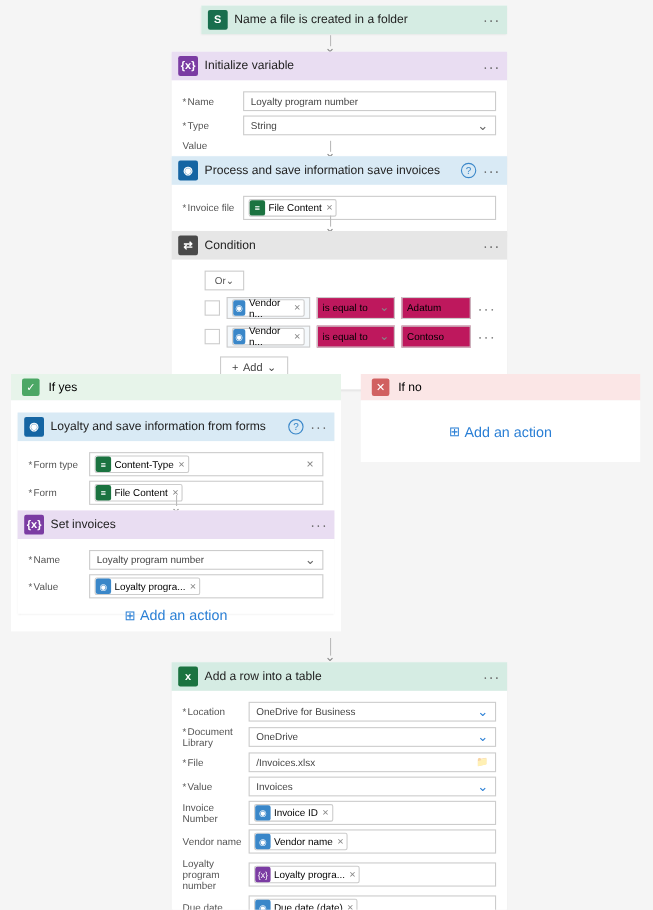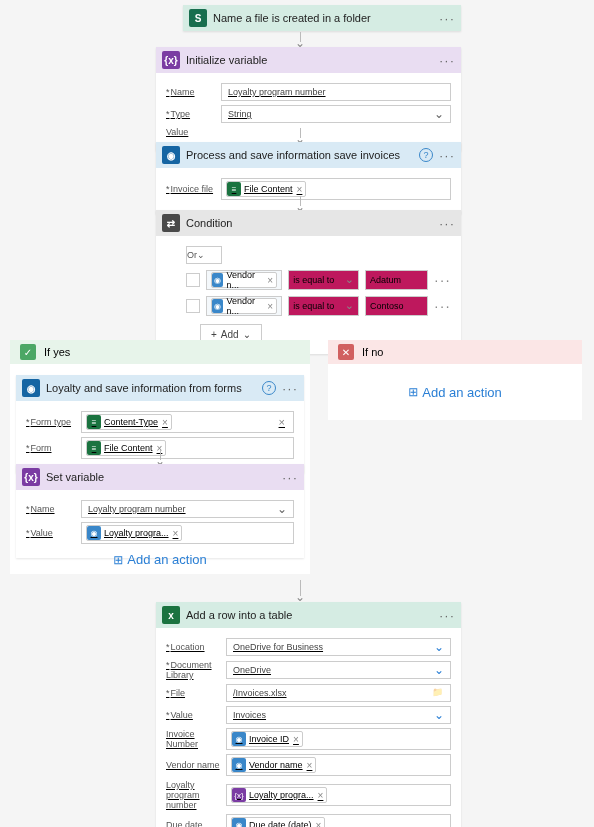--- a/index.html
+++ b/index.html
@@ -3,21 +3,21 @@
 <meta charset="utf-8">
 <style>
 * { box-sizing: border-box; margin: 0; padding: 0; font-family: "Segoe UI", Arial, sans-serif; }
 body { background: #f5f5f5; font-size: 10px; }
 .canvas { position: relative; width: 594px; height: 827px; margin: 0 auto; background: #f5f5f5; }
 .card { position: absolute; background: #fff; box-shadow: 0 1px 2px rgba(0,0,0,0.1); }
 .card-head { display: flex; align-items: center; height: 26px; padding: 0 6px; }
 .card-head .icon { width: 18px; height: 18px; display: flex; align-items: center; justify-content: center; border-radius: 2px; margin-right: 6px; color: #fff; font-size: 10px; font-weight: bold; }
 .card-head .title { flex: 1; font-size: 11px; color: #222; }
 .card-head .dots { color: #666; font-size: 13px; letter-spacing: 1px; cursor: pointer; }
-.card-body { padding: 6px 10px 10px 10px; text-decoration: underline; }
+.card-body { padding: 6px 10px 10px 10px; }
 .row { display: flex; align-items: center; margin: 4px 0; }
 .row .lbl { width: 55px; font-size: 9px; color: #555; }
 .row .lbl.req::before { content: "*"; color: #555; margin-right: 1px; }
 .row .wide-lbl { width: 60px; font-size: 9px; color: #555; }
 .row .wide-lbl.req::before { content: "*"; color: #555; margin-right: 1px; }
 .inp { flex: 1; border: 1px solid #ccc; height: 18px; padding: 0 6px; font-size: 9px; color: #444; display: flex; align-items: center; background: #fff; position: relative; }
 .inp.chev::after { content: "⌄"; position: absolute; right: 6px; top: 1px; color: #666; font-size: 12px; }
 .inp.blue-chev::after { content: "⌄"; position: absolute; right: 6px; top: 1px; color: #2a7fd5; font-size: 12px; }
 .inp.file-icon::after { content: "📁"; position: absolute; right: 6px; top: 2px; font-size: 9px; opacity: 0.5; }
 .placeholder { color: #aaa; }
@@ -26,21 +26,21 @@
 .token .chip { width: 14px; height: 14px; border-radius: 2px; margin-right: 3px; display: inline-flex; align-items: center; justify-content: center; color: #fff; font-size: 8px; }
 .token .x { margin-left: 4px; color: #888; cursor: pointer; font-size: 10px; }
 .arrow { position: absolute; width: 16px; display: flex; flex-direction: column; align-items: center; color: #888; }
 .arrow .line { width: 1px; flex: 1; background: #bbb; }
 .arrow .head { font-size: 12px; line-height: 6px; margin-top: -2px; }
 .branch-bar { position: absolute; height: 24px; display: flex; align-items: center; padding: 0 10px; font-size: 11px; }
 .branch-bar .tick { width: 16px; height: 16px; border-radius: 2px; display: flex; align-items: center; justify-content: center; color: #fff; margin-right: 8px; font-size: 10px; }
 .add-action { color: #2a7fd5; font-size: 13px; cursor: pointer; display: inline-flex; align-items: center; gap: 4px; }
 .add-action::before { content: "⊞"; font-size: 12px; }
 .cond-body { padding: 10px; }
-.orbox { border: 1px solid #ccc; height: 18px; width: 36px; display: flex; align-items: center; font-size: 9px; color: #555; cursor: pointer; }
+.orbox { border: 1px solid #ccc; height: 18px; width: 36px; display: flex; align-items: center; justify-content: center; font-size: 9px; color: #555; cursor: pointer; }
 .cond-row { display: flex; align-items: center; gap: 6px; margin-top: 6px; }
 .cond-row .cb { width: 14px; height: 14px; border: 1px solid #ccc; }
 .cond-field { border: 1px solid #ccc; height: 20px; padding: 2px 4px; display: flex; align-items: center; gap: 3px; background: #be185d; font-size: 9px; }
 .cond-field.token-style { width: 78px; background: #f4f8fb; }
 .cond-op { width: 72px; position: relative; }
 .cond-op::after { content: "⌄"; position: absolute; right: 4px; top: 2px; color: #888; font-size: 11px; }
 .cond-val { width: 64px; }
 .alt-dots { color: #888; font-size: 14px; letter-spacing: 1px; }
 .addbtn { border: 1px solid #ccc; height: 20px; padding: 0 10px; display: inline-flex; align-items: center; gap: 4px; font-size: 10px; color: #444; cursor: pointer; margin-top: 8px; }
 .info-icon { width: 14px; height: 14px; border-radius: 50%; border: 1px solid #3a87c9; color: #3a87c9; font-size: 9px; display: flex; align-items: center; justify-content: center; margin-right: 6px; }
@@ -233,21 +233,21 @@
   </div>
 
   <div class="arrow" style="left:152px; top:450px; height:14px;">
     <div class="line"></div>
       <div class="head">⌄</div>
   </div>
 
   <div class="card" style="left:16px; top:464px; width:288px;">
     <div class="card-head head-purple">
       <span class="icon var-purple">{x}</span>
-      <span class="title">Set variable</span>
+      <span class="title">Set invoices</span>
       <span class="dots">···</span>
     </div>
     <div class="card-body">
       <div class="row">
         <span class="lbl req">Name</span>
         <div class="inp chev">
             <span>Loyalty program number</span>
           </div>
       </div>
       <div class="row">

